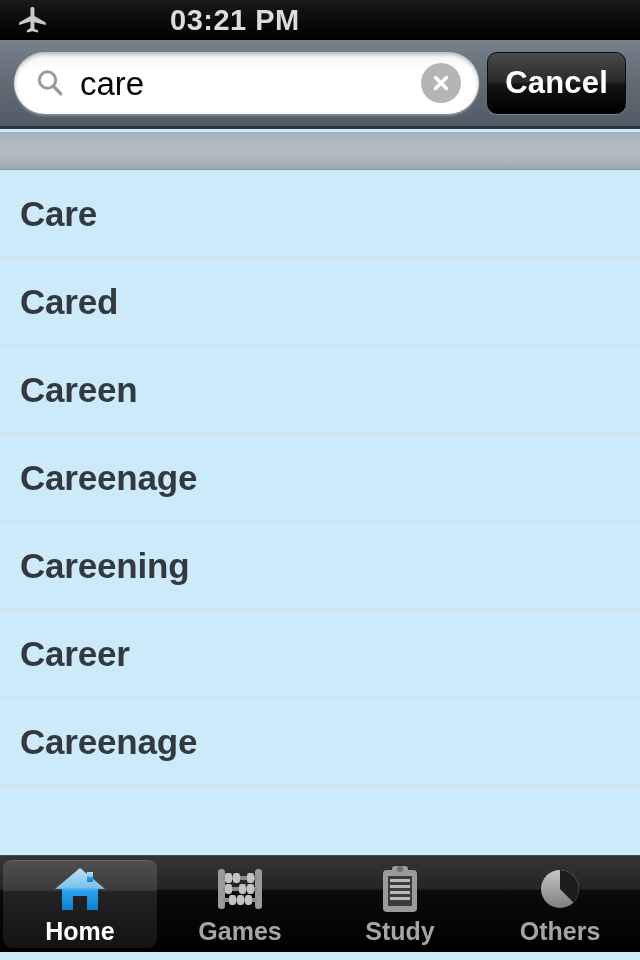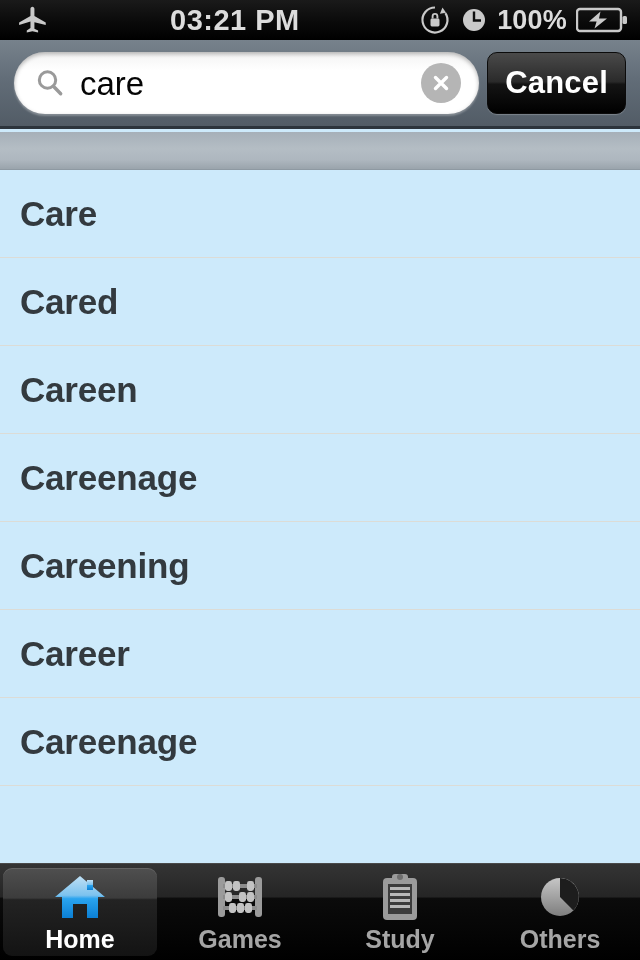--- a/index.html
+++ b/index.html
@@ -168,21 +168,21 @@
     font-size: 35px;
     font-weight: bold;
     color: #333a3f;
     letter-spacing: -0.2px;
     line-height: 1;
   }
 
   
   .tab-bar {
     position: absolute;
-    left: 0; bottom: 0;
+    left: 0; bottom: 8px;
     width: 640px;
     height: 97px;
     background: linear-gradient(180deg, #343434 0%, #252525 34%, #0b0b0b 36%, #000000 100%);
     border-top: 1px solid #4a4a4a;
     display: flex;
     align-items: stretch;
     box-sizing: border-box;
   }
   .tab-item {
     flex: 1;
@@ -220,44 +220,20 @@
   <div class="status-bar">
     <div class="status-left">
       <span>
         <svg class="svg-icon" width="34" height="34" viewBox="0 0 24 24" fill="#c9c9c9">
           <path d="M21 15.5v-1.8l-8-4.6V4.3c0-.9-.6-1.6-1.4-1.6s-1.4.7-1.4 1.6v4.8l-8 4.6v1.8l8-2.4v4.6L7.6 19.4v1.4L11.6 20l4 .8v-1.4l-2.6-1.3v-4.6l8 2z"></path>
         </svg>
       </span>
     </div>
     <div class="status-center">
       <span class="status-time">03:21 PM</span>
-    </div>
-    <div class="status-right">
-      <span>
-        <svg class="svg-icon" width="32" height="32" viewBox="0 0 32 32">
-          <path d="M16 3.5a12.5 12.5 0 1 0 10.4 5.6" fill="none" stroke="#c9c9c9" stroke-width="2.2"></path>
-          <path d="M23.5 3.5l3.6 5.3-6.2.9z" fill="#c9c9c9"></path>
-          <rect x="11.5" y="14.5" width="9" height="8" rx="1.4" fill="#c9c9c9"></rect>
-          <path d="M13.6 14.5v-2.2a2.4 2.4 0 0 1 4.8 0v2.2" fill="none" stroke="#c9c9c9" stroke-width="1.9"></path>
-        </svg>
-      </span>
-      <span>
-        <svg class="svg-icon" width="28" height="28" viewBox="0 0 28 28">
-          <circle cx="14" cy="14" r="11" fill="#c9c9c9"></circle>
-          <path d="M14 5.5v9h7" fill="none" stroke="#0d0d0d" stroke-width="2.4"></path>
-        </svg>
-      </span>
-      <span class="battery-pct">100%</span>
-      <span>
-        <svg class="svg-icon" width="52" height="28" viewBox="0 0 52 28">
-          <rect x="1" y="3" width="44" height="22" rx="3" fill="none" stroke="#c9c9c9" stroke-width="2.4"></rect>
-          <rect x="46.5" y="10" width="4.5" height="8" rx="1.6" fill="#c9c9c9"></rect>
-          <path d="M24.5 5.5L13 15.4h7.6L18.5 22.5 31 12.4h-8z" fill="#c9c9c9"></path>
-        </svg>
-      </span>
     </div>
   </div>
 
   <div class="search-bar">
     <div class="search-field">
       <span class="search-glass">
         <svg class="svg-icon" width="32" height="32" viewBox="0 0 32 32">
           <circle cx="13.5" cy="13" r="8.2" fill="none" stroke="#9a9a9a" stroke-width="3"></circle>
           <path d="M19.4 19.2l7.3 7.6" stroke="#9a9a9a" stroke-width="3.4" stroke-linecap="round" fill="none"></path>
         </svg>

